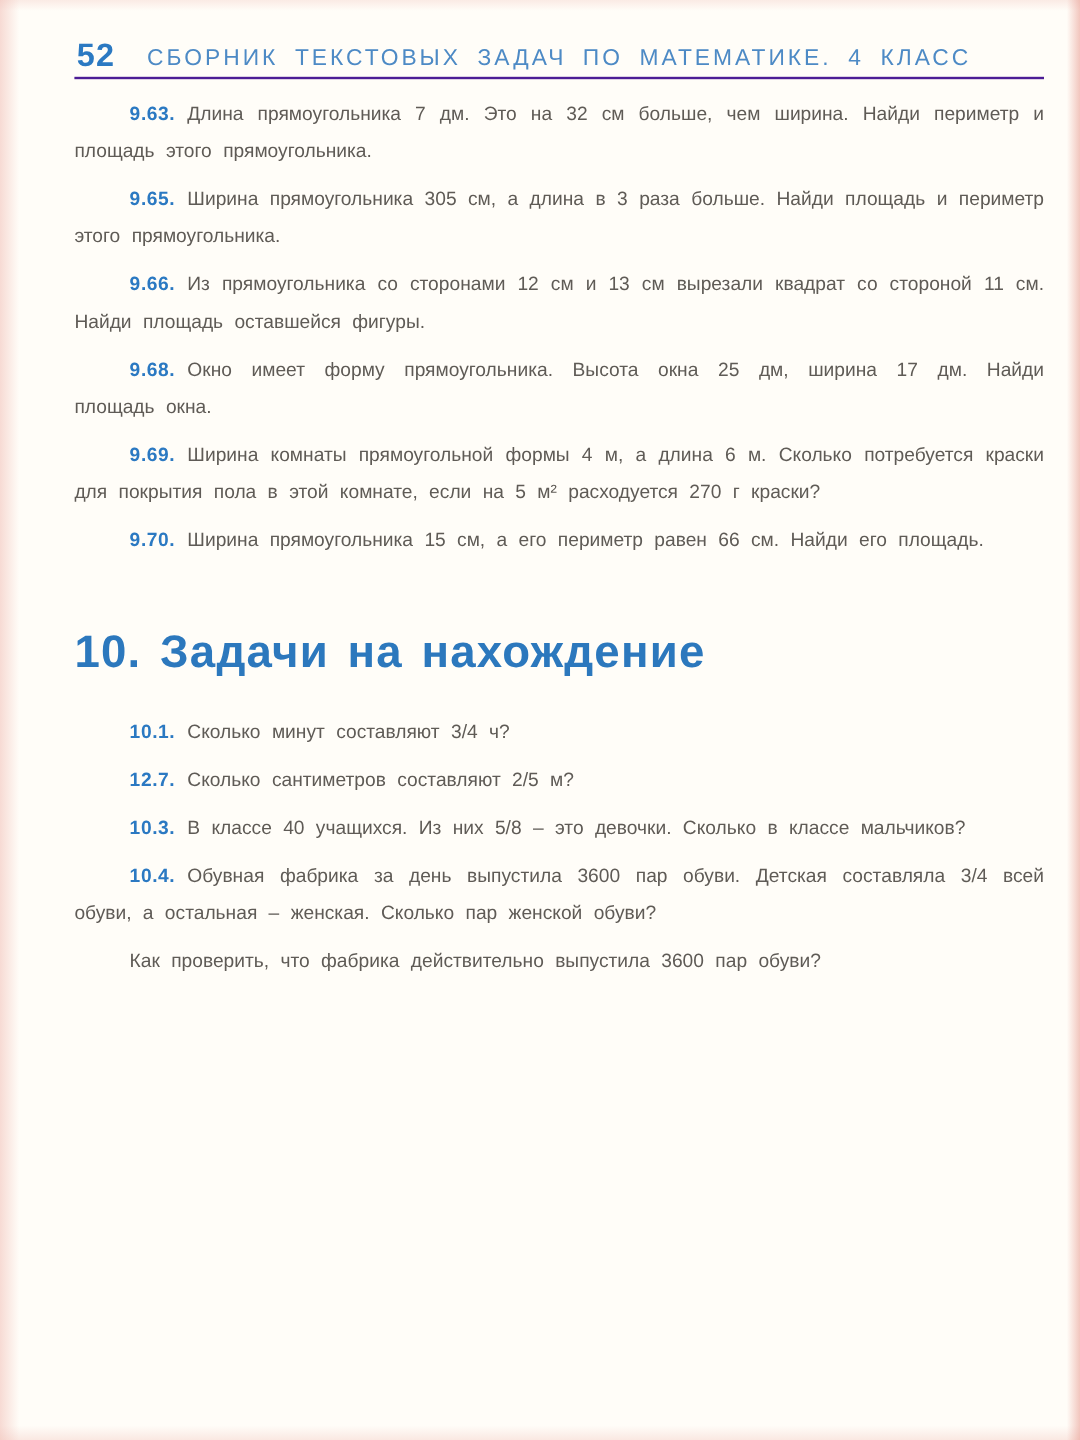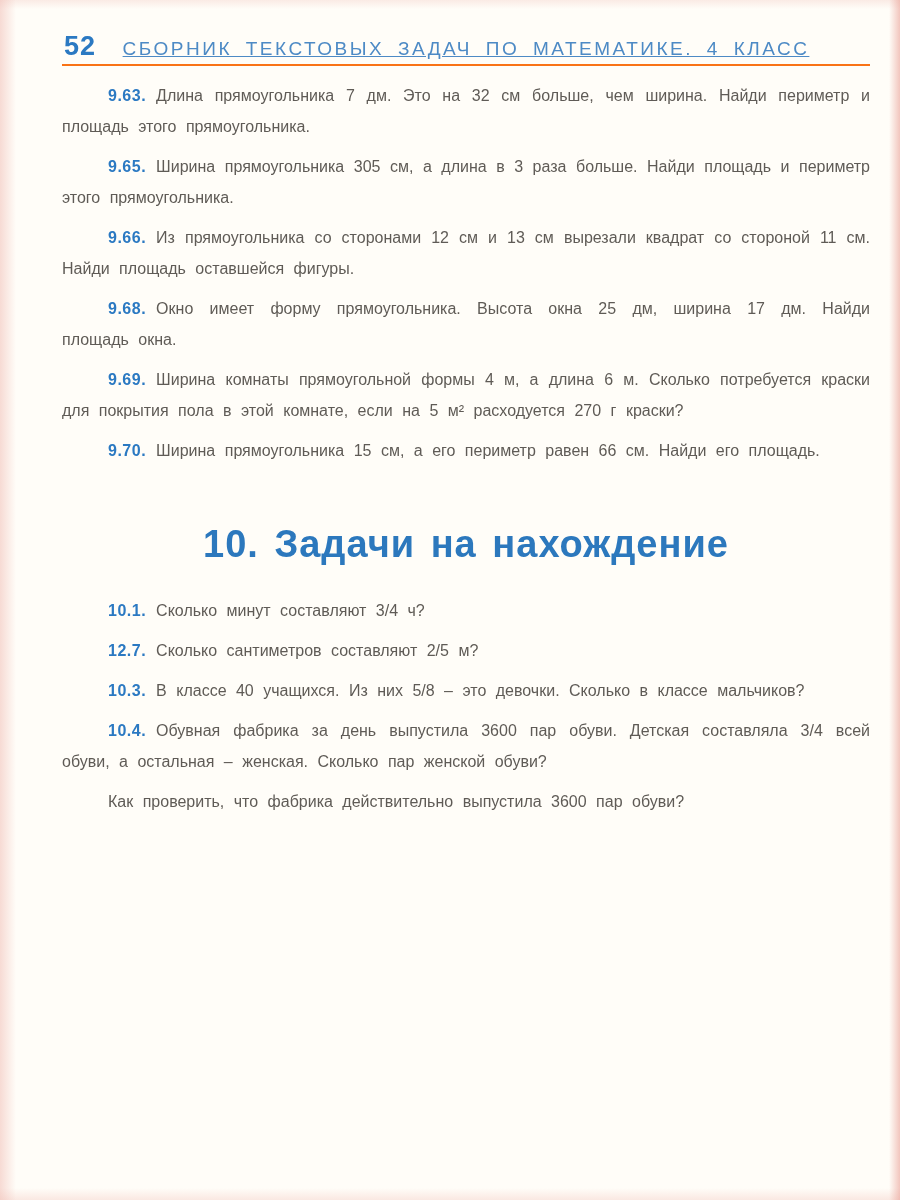--- a/index.html
+++ b/index.html
@@ -18,21 +18,21 @@
   .page {
     box-sizing: border-box;
     width: 900px;
     height: 1200px;
     padding: 30px 30px 0 62px;
   }
   
   .running-header {
     position: relative;
     height: 34px;
-    border-bottom: 2px solid #f97316;
+    border-bottom: 2px solid #4c1d95;
     margin-bottom: 14px;
   }
   .page-number {
     position: absolute;
     left: 2px;
     bottom: 2px;
     font-size: 27px;
     font-weight: bold;
     color: #2b79c2;
     letter-spacing: 1px;
@@ -40,21 +40,20 @@
   .running-title {
     position: absolute;
     left: 0; right: 0;
     bottom: 4px;
     text-align: center;
     font-size: 19px;
     letter-spacing: 2.5px;
     word-spacing: 6px;
     color: #4d8ac5;
     white-space: nowrap;
-    text-decoration: underline;
   }
   
   .problems { color: #5f5b56; }
   .problem {
     font-size: 16px;
     line-height: 31px;
     text-align: justify;
     text-indent: 46px;
     word-spacing: 5px;
     margin: 9px 0;
@@ -62,21 +61,20 @@
   }
   .problem .pnum {
     font-weight: bold;
     color: #2b79c2;
     margin-right: 10px;
     letter-spacing: 0.5px;
   }
   
   .section-title {
     margin: 54px 0 26px 0;
-    text-align: center;
     font-size: 38px;
     font-weight: bold;
     line-height: 49px;
     color: #2c78bd;
     letter-spacing: 1px;
     word-spacing: 4px;
   }
 </style>
 </head>
 <body>

